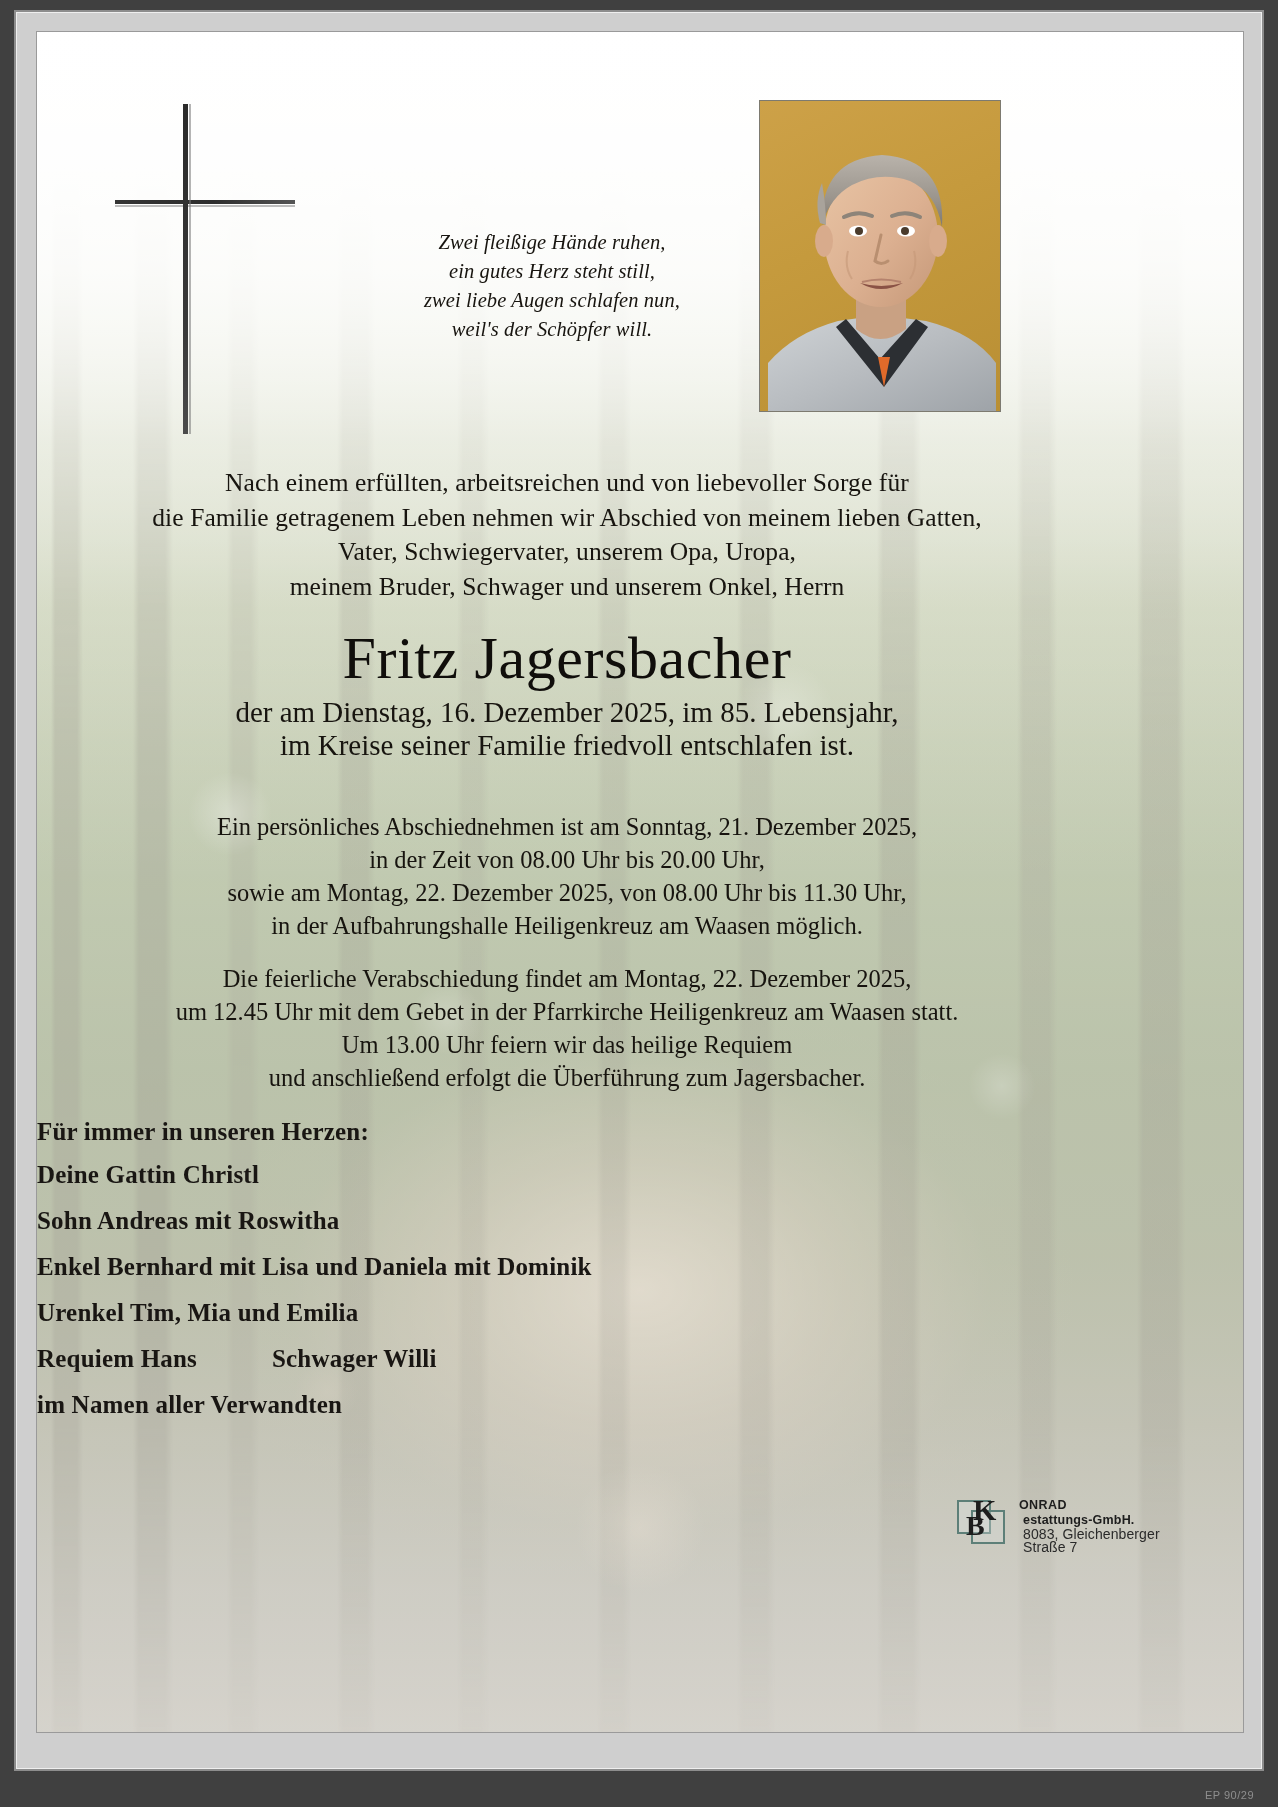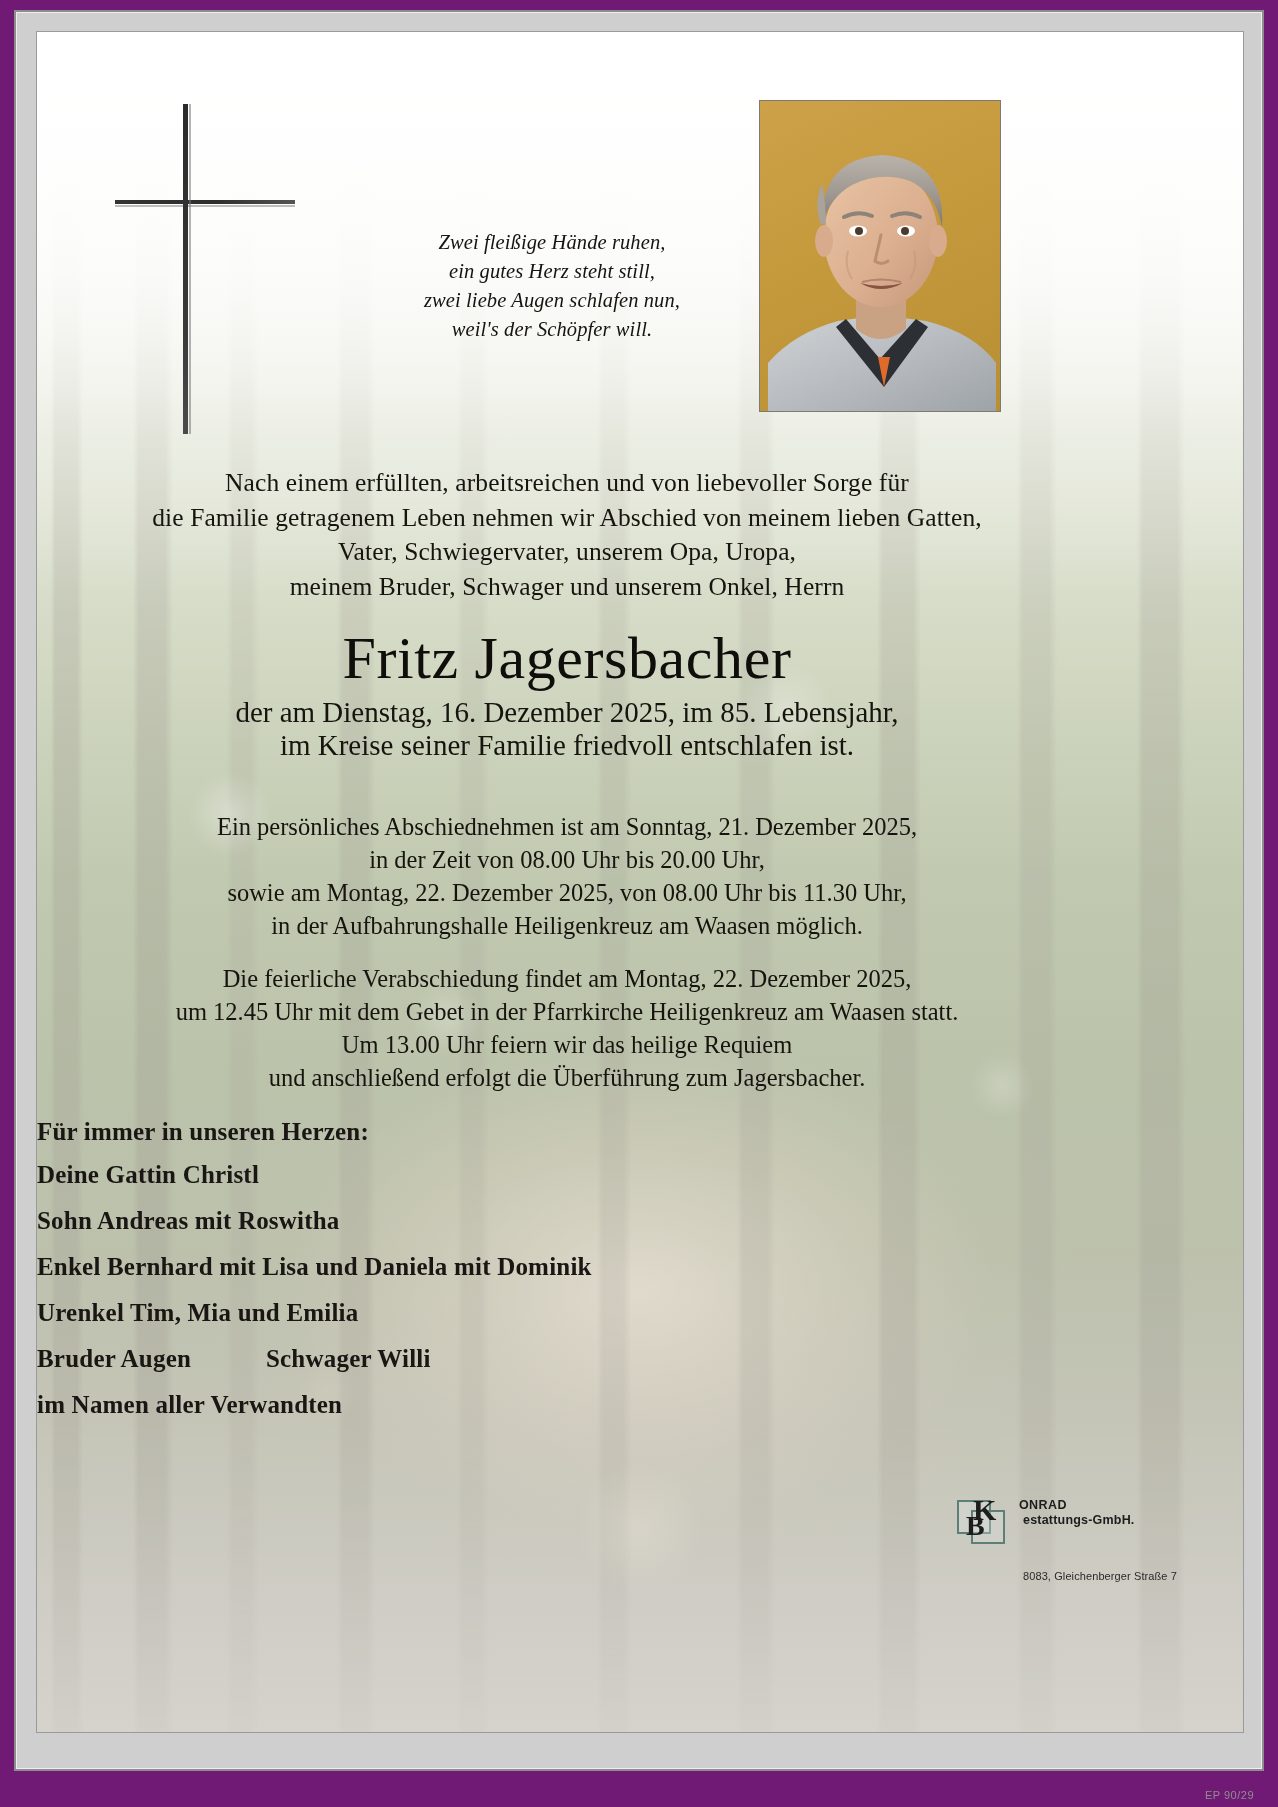--- a/index.html
+++ b/index.html
@@ -13,21 +13,21 @@
     height: 1807px;
     font-family: "Liberation Serif", serif;
     -webkit-font-smoothing: antialiased;
   }
 
   
   .page {
     position: relative;
     width: 1278px;
     height: 1807px;
-    background: #701a75;
+    background: #404040;
     overflow: hidden;
   }
 
   
   .frame-outer {
     position: absolute;
     left: 14px;
     top: 10px;
     right: 14px;
     bottom: 36px;
@@ -357,26 +357,25 @@
     font-family: "Liberation Sans", sans-serif;
     font-size: 12.5px;
     font-weight: bold;
     letter-spacing: .2px;
     color: #1d1d1d;
     line-height: 16px;
     padding-left: 14px;
   }
   .logo .w3 {
     font-family: "Liberation Sans", sans-serif;
-    font-size: 11px;
+    font-size: 14px;
     letter-spacing: .1px;
     color: #2a2a2a;
     line-height: 13px;
     padding-left: 14px;
-    margin-top: 42px;
   }
 
   
   .refcode {
     position: absolute;
     right: 24px;
     bottom: 6px;
     font-family: "Liberation Sans", sans-serif;
     font-size: 11px;
     color: #8e8e8e;
@@ -494,21 +493,21 @@
         <div>und anschließend erfolgt die Überführung zum Jagersbacher.</div>
       </div>
 
       <div class="family">
         <div class="fam-head">Für immer in unseren Herzen:</div>
         <div class="fam-line">Deine Gattin Christl</div>
         <div class="fam-line">Sohn Andreas mit Roswitha</div>
         <div class="fam-line">Enkel Bernhard mit Lisa und Daniela mit Dominik</div>
         <div class="fam-line">Urenkel Tim, Mia und Emilia</div>
         <div class="fam-line pair">
-          <span>Bruder Augen</span>
+          <span>Requiem Hans</span>
           <span class="gap"></span>
           <span>Schwager Willi</span>
         </div>
         <div class="fam-line">im Namen aller Verwandten</div>
       </div>
 
 
       <div class="logo">
         <div class="mark">
           <span class="sq"></span>

